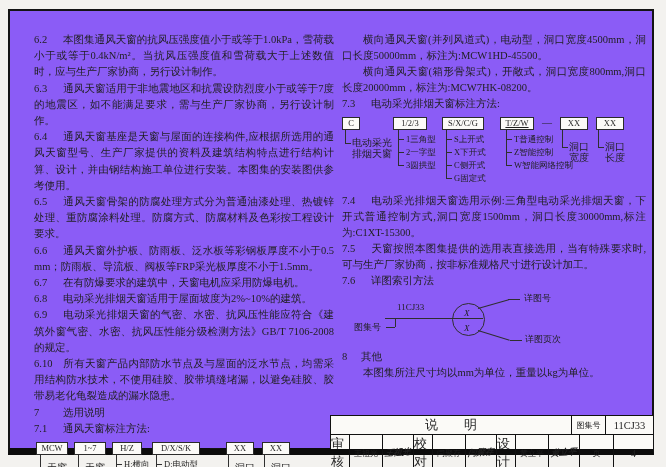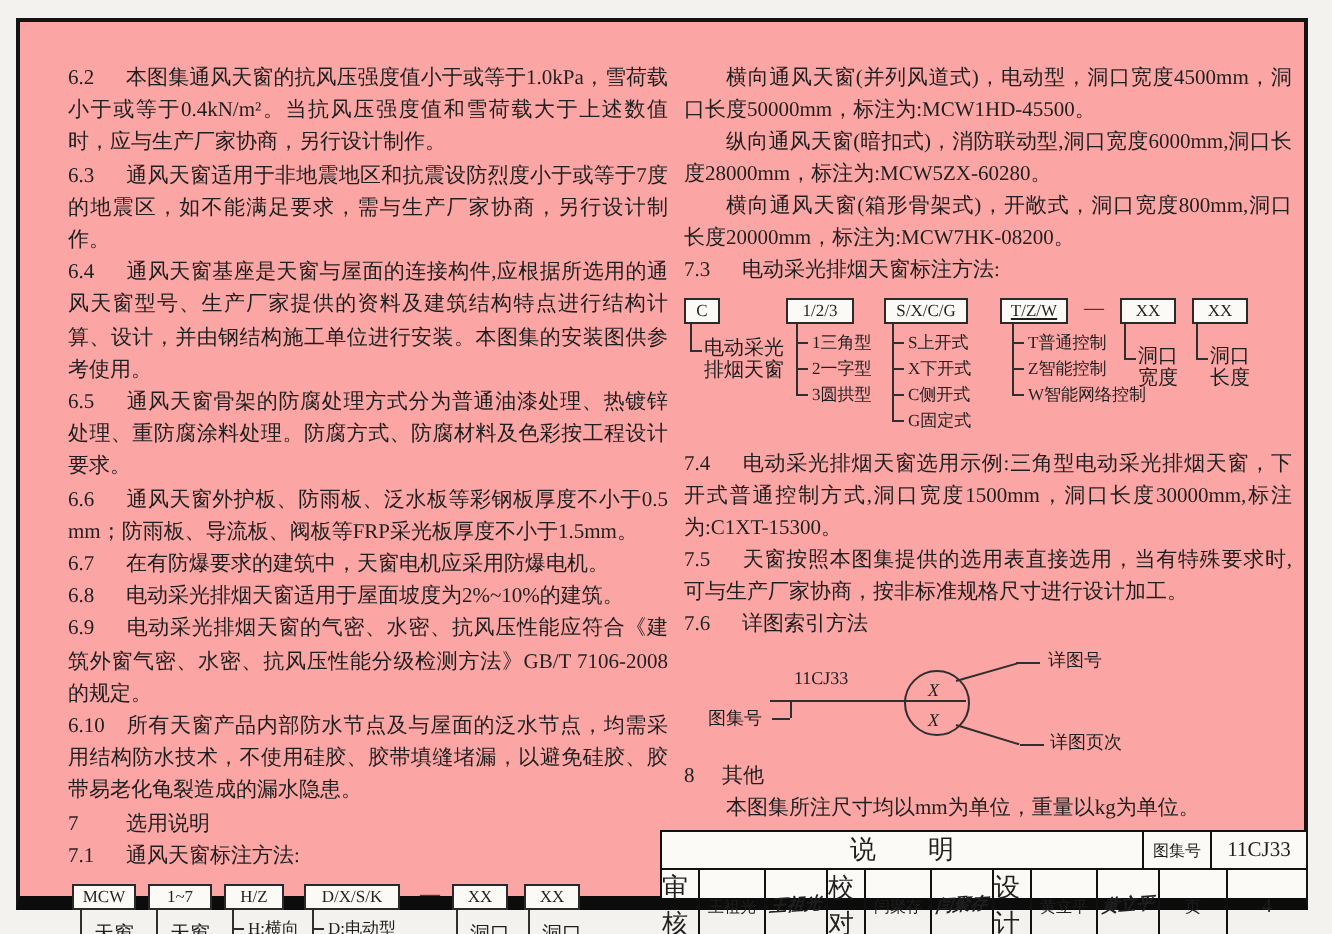--- a/index.html
+++ b/index.html
@@ -8,21 +8,21 @@
     background:#f3f2ef;
     font-family:"Liberation Serif","DejaVu Serif",serif;
     color:#1f1f1f;
     position:relative;
   }
   .frame{
     position:absolute;left:8px;top:9px;
     width:642px;height:437px;
     border:2px solid #141414;
     border-bottom:7px solid #0c0c0c;
-    background:#fca5a5;
+    background:#8b5cf6;
   }
   
   .col{position:absolute;top:21px;font-size:10.5px;line-height:16.2px;text-align:justify;}
   .col-left{left:24px;width:300px;}
   .col-right{left:332px;width:304px;line-height:16px;}
   p.para{margin:0;}
   .pnum{display:inline-block;min-width:22px;margin-right:7px;}
   .pnum.wide{min-width:26px;margin-right:3px;}
   p.indent{text-indent:21px;}
   
@@ -125,21 +125,20 @@
 
       <span class="elb" style="left:230px;top:13px;height:13px;"></span>
       <div class="dlab" style="left:237px;top:21px;">
           <div>洞口</div>
         </div>
     </div>
   </div>
 
   <div class="col col-right">
     <p class="para indent">横向通风天窗(并列风道式)，电动型，洞口宽度4500mm，洞口长度50000mm，标注为:MCW1HD-45500。</p>
-    <p class="para indent">纵向通风天窗(暗扣式)，消防联动型,洞口宽度6000mm,洞口长度28000mm，标注为:MCW5ZX-60280。</p>
     <p class="para indent">横向通风天窗(箱形骨架式)，开敞式，洞口宽度800mm,洞口长度20000mm，标注为:MCW7HK-08200。</p>
     <p class="para"><span class="pnum">7.3</span><span>电动采光排烟天窗标注方法:</span></p>
 
     <div class="nwrap nwrap2">
       <span class="nbox" style="left:0px;width:16px;">C</span>
       <span class="nbox" style="left:51px;width:32px;">1/2/3</span>
       <span class="nbox" style="left:100px;width:40px;">S/X/C/G</span>
       <span class="nbox" style="left:158px;width:32px;text-decoration:underline;">T/Z/W</span>
       <span class="ndash" style="left:200px;">—</span>
       <span class="nbox" style="left:218px;width:26px;">XX</span>

